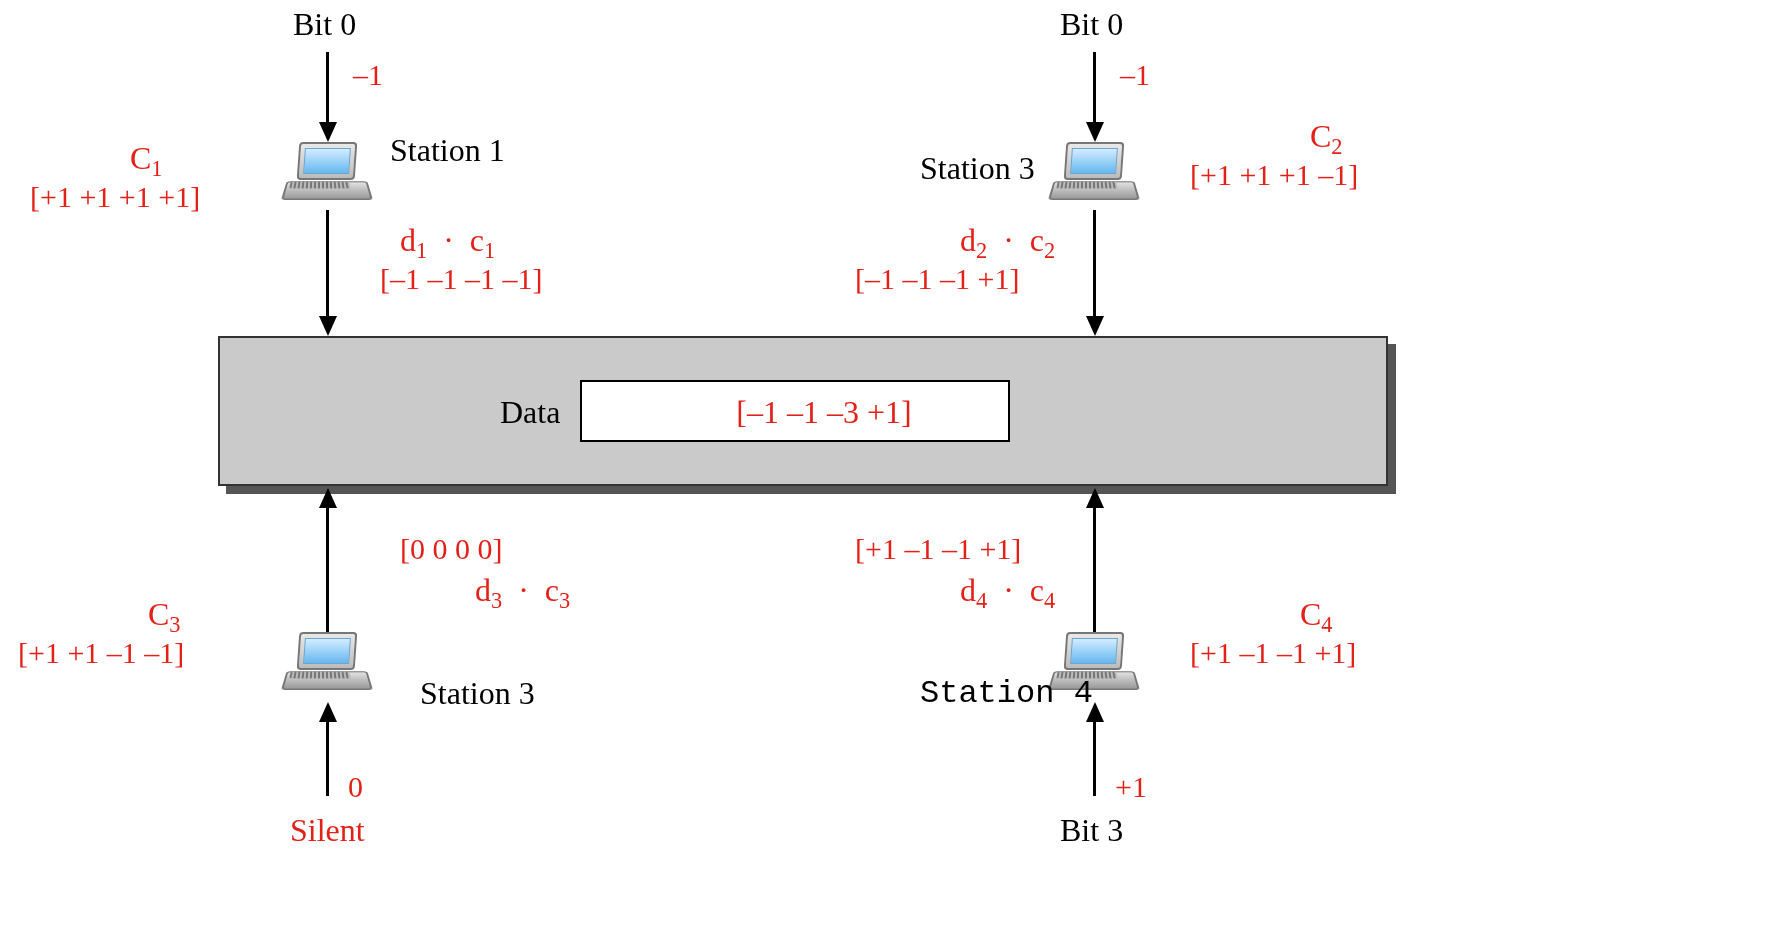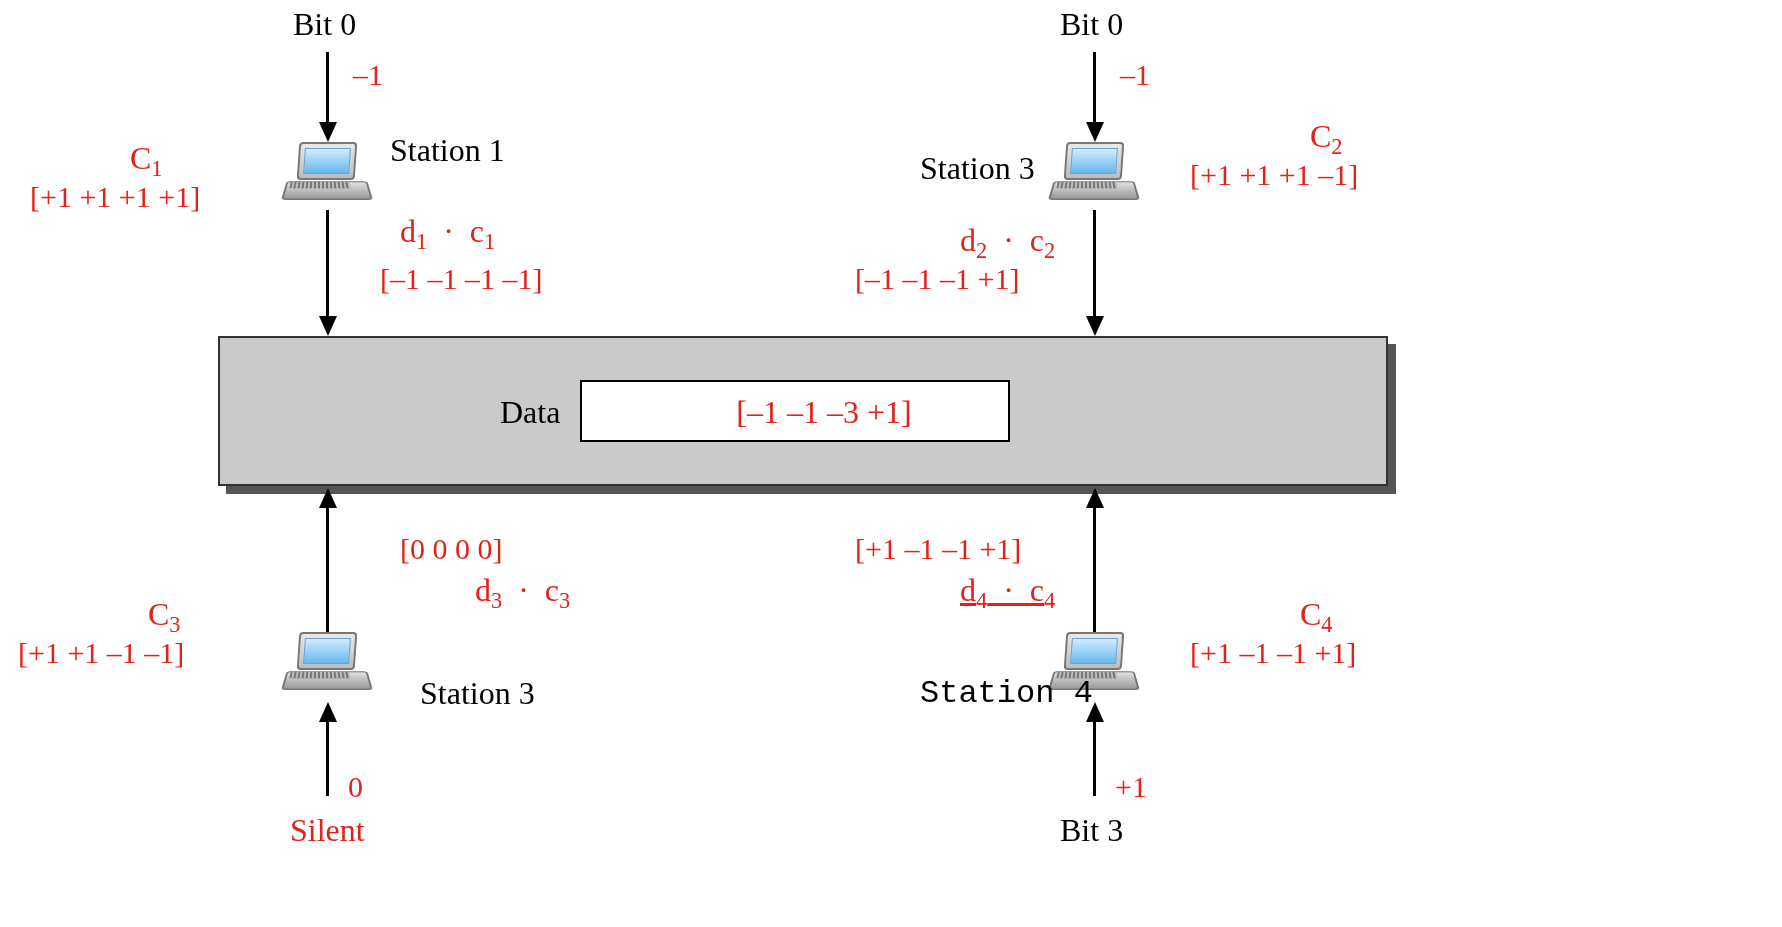--- a/index.html
+++ b/index.html
@@ -105,21 +105,21 @@
         <div class="lap-screen-inner"></div>
       </div>
     <div class="lap-base"></div>
       <div class="lap-keys"></div>
   </div>
   <div class="abs black t32" style="left:390px; top:132px;">Station 1</div>
 
   <div class="abs red t32" style="left:130px; top:140px;"><span>C</span><span class="sub">1</span></div>
   <div class="abs red t30" style="left:30px; top:180px;">[+1  +1   +1  +1]</div>
 
-  <div class="abs red t32" style="left:400px; top:213px;">
+  <div class="abs red t32" style="left:400px; top:222px;">
        <span>d</span><span class="sub">1</span>
        &nbsp;·&nbsp;
        <span>c</span><span class="sub">1</span>
   </div>
   <div class="abs red t30" style="left:380px; top:262px;">[–1  –1   –1  –1]</div>
 
   <div class="abs arrow-line" style="left:326px; top:210px; height:108px;"></div>
   <div class="abs arrow-head-down" style="left:319px; top:316px;"></div>
 
   <div class="abs black t32" style="left:1060px; top:6px;">Bit 0</div>
@@ -175,21 +175,21 @@
   <div class="abs arrow-head-up" style="left:319px; top:702px;"></div>
   <div class="abs arrow-line" style="left:326px; top:720px; height:76px;"></div>
 
   <div class="abs red t30" style="left:348px; top:770px;">0</div>
   <div class="abs red t32" style="left:290px; top:812px;">Silent</div>
 
   <div class="abs arrow-head-up" style="left:1086px; top:488px;"></div>
   <div class="abs arrow-line" style="left:1093px; top:506px; height:126px;"></div>
 
   <div class="abs red t30" style="left:855px; top:532px;">[+1  –1   –1  +1]</div>
-  <div class="abs red t32" style="left:960px; top:572px;text-decoration:underline;">
+  <div class="abs red t32" style="left:960px; top:572px;">
        <span>d</span><span class="sub">4</span>
        &nbsp;·&nbsp;
        <span>c</span><span class="sub">4</span>
   </div>
 
   <div class="abs laptop" style="left:1047px; top:630px;">
     <div class="lap-screen">
         <div class="lap-screen-inner"></div>
       </div>
     <div class="lap-base"></div>

